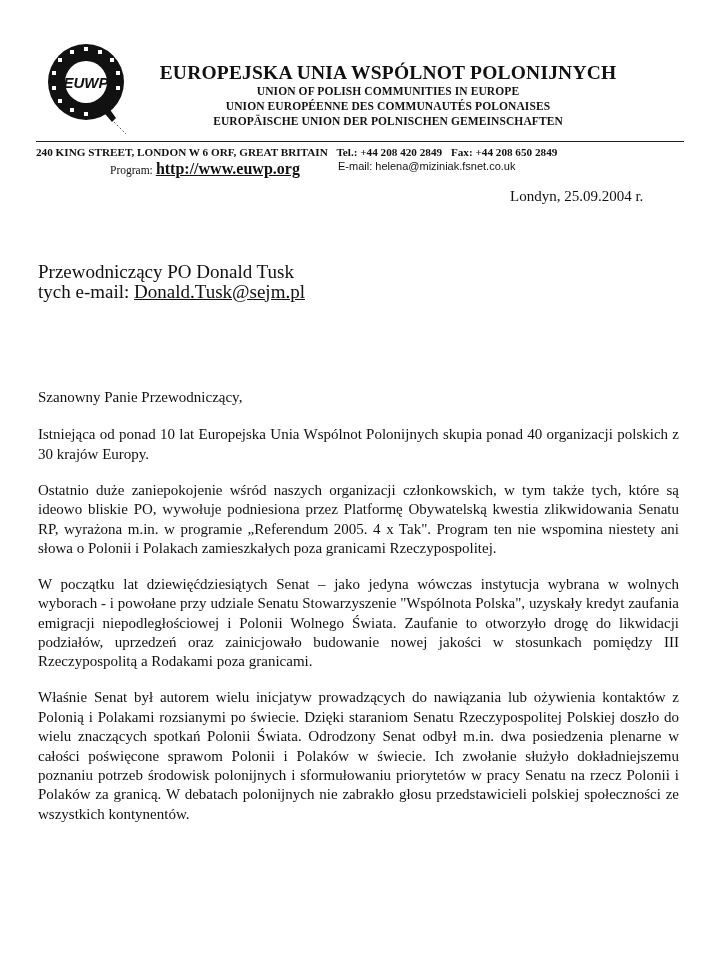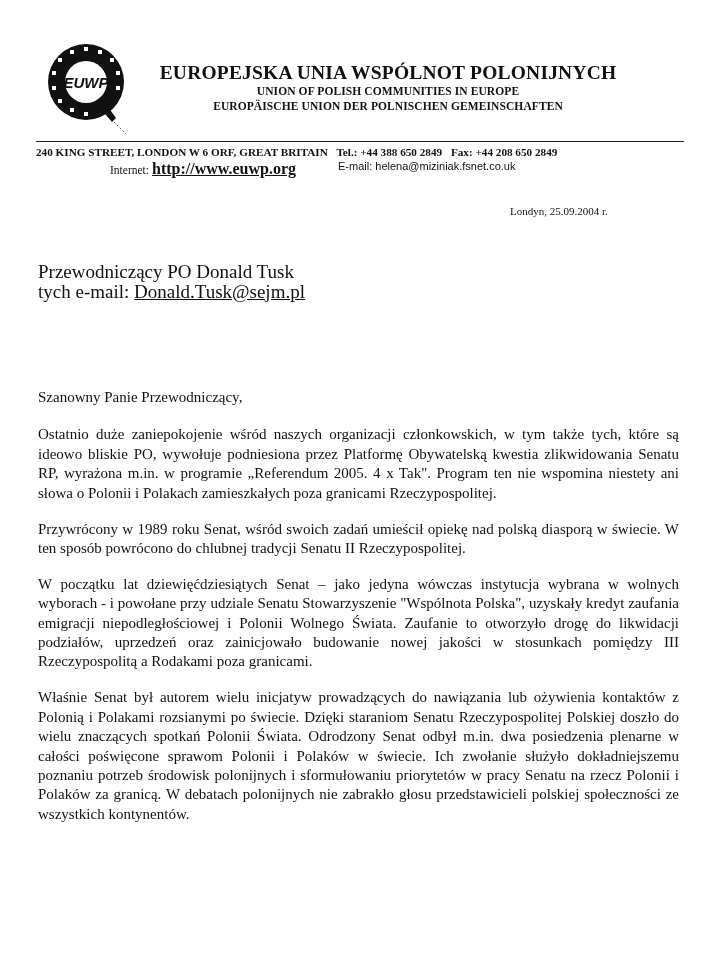--- a/index.html
+++ b/index.html
@@ -11,21 +11,21 @@
   .org-block { position: absolute; left: 138px; top: 62px; width: 460px; text-align: center; margin-left: 20px; }
   .org-title { font-weight: bold; font-size: 19.5px; letter-spacing: 0.2px; line-height: 22px; }
   .org-sub { font-weight: bold; font-size: 11.5px; line-height: 15px; letter-spacing: 0.1px; }
   .rule { position: absolute; left: 36px; top: 141px; width: 648px; height: 0; border-top: 1.6px solid #222; }
   .addr-line { position: absolute; left: 36px; top: 146px; width: 648px; font-weight: bold; font-size: 11.2px; white-space: nowrap; }
   .addr-line span { margin-right: 6px; }
   .contact-line { position: absolute; left: 110px; top: 160px; width: 560px; font-size: 11px; white-space: nowrap; font-family: "Liberation Sans", "DejaVu Sans", sans-serif; }
   .contact-line .inet-label { font-family: "Liberation Serif", serif; font-size: 11.5px; }
   .contact-line .inet-link { font-family: "Liberation Serif", serif; font-weight: bold; text-decoration: underline; font-size: 16px; }
   .contact-line .email { position: absolute; left: 228px; top: 0; }
-  .date { position: absolute; left: 510px; top: 205px; font-size: 11px; text-align: center; }
+  .date { position: absolute; left: 510px; top: 188px; font-size: 15px; text-align: center; }
   .recipient { position: absolute; left: 38px; top: 262px; font-size: 19px; line-height: 19.5px; }
   .recipient .mail-link { text-decoration: underline; }
   .body-text { position: absolute; left: 38px; top: 388px; width: 641px; font-size: 15px; line-height: 19.4px; }
   .body-text p { margin: 0 0 16.5px 0; text-align: justify; }
   .greeting { margin-bottom: 18px !important; }
 </style>
 </head>
 <body>
 
 <svg class="logo" viewBox="0 0 96 100">
@@ -46,43 +46,44 @@
     <rect x="44" y="74" width="4" height="4"></rect>
   </g>
   <path d="M60 70 L72 84 L76 80 L66 66 Z" fill="#111"></path>
   <path d="M74 84 L86 96" stroke="#555" stroke-width="1" stroke-dasharray="2,2"></path>
   <text x="46" y="50" text-anchor="middle" font-family="Liberation Sans, sans-serif" font-weight="bold" font-style="italic" font-size="15" fill="#111">EUWP</text>
 </svg>
 
 <div class="org-block">
   <div class="org-title">EUROPEJSKA UNIA WSPÓLNOT POLONIJNYCH</div>
   <div class="org-sub">UNION OF POLISH COMMUNITIES IN EUROPE</div>
+  <div class="org-sub">UNION EUROPÉENNE DES COMMUNAUTÉS POLONAISES</div>
   <div class="org-sub">EUROPÄISCHE UNION DER POLNISCHEN GEMEINSCHAFTEN</div>
 </div>
 
 <div class="rule"></div>
 
 <div class="addr-line">
   <span>240 KING STREET, LONDON W 6 ORF, GREAT BRITAIN</span>
-  <span>Tel.: +44 388  650 2849</span>
+  <span>Tel.: +44 208  420 2849</span>
   <span>Fax: +44 208 650 2849</span>
 </div>
 
 <div class="contact-line">
-  <span class="inet-label">Internet:</span>
+  <span class="inet-label">Program:</span>
   <span class="inet-link">http://www.euwp.org</span>
   <span class="email">E-mail: helena@miziniak.fsnet.co.uk</span>
 </div>
 
 <div class="date">Londyn, 25.09.2004 r.</div>
 
 <div class="recipient">
   <div>Przewodniczący PO Donald Tusk</div>
   <div><span>tych e-mail: </span><span class="mail-link">Donald.Tusk@sejm.pl</span></div>
 </div>
 
 <div class="body-text">
   <p class="greeting">Szanowny Panie Przewodniczący,</p>
+  <p>Istniejąca od ponad 10 lat Europejska Unia Wspólnot Polonijnych skupia ponad 40 organizacji polskich z 30 krajów Europy.</p>
   <p>Ostatnio duże zaniepokojenie wśród naszych organizacji członkowskich, w tym także tych, które są ideowo bliskie PO, wywołuje podniesiona przez Platformę Obywatelską kwestia zlikwidowania Senatu RP, wyrażona m.in. w programie „Referendum 2005. 4 x Tak". Program ten nie wspomina niestety ani słowa o Polonii i Polakach zamieszkałych poza granicami Rzeczypospolitej.</p>
-  <p>Przywrócony w 1989 roku Senat, wśród swoich zadań umieścił opiekę nad polską diasporą w świecie. W ten sposób powrócono do chlubnej tradycji Senatu II Rzeczypospolitej.</p>
   <p>W początku lat dziewięćdziesiątych Senat – jako jedyna wówczas instytucja wybrana w wolnych wyborach - i powołane przy udziale Senatu Stowarzyszenie "Wspólnota Polska", uzyskały kredyt zaufania emigracji niepodległościowej i Polonii Wolnego Świata. Zaufanie to otworzyło drogę do likwidacji podziałów, uprzedzeń oraz zainicjowało budowanie nowej jakości w stosunkach pomiędzy III Rzeczypospolitą a Rodakami poza granicami.</p>
   <p>Właśnie Senat był autorem wielu inicjatyw prowadzących do nawiązania lub ożywienia kontaktów z Polonią i Polakami rozsianymi po świecie. Dzięki staraniom Senatu Rzeczypospolitej Polskiej doszło do wielu znaczących spotkań Polonii Świata. Odrodzony Senat odbył m.in. dwa posiedzenia plenarne w całości poświęcone sprawom Polonii i Polaków w świecie. Ich zwołanie służyło dokładniejszemu poznaniu potrzeb środowisk polonijnych i sformułowaniu priorytetów w pracy Senatu na rzecz Polonii i Polaków za granicą. W debatach polonijnych nie zabrakło głosu przedstawicieli polskiej społeczności ze wszystkich kontynentów.</p>
 </div>
 
 </body></html>

